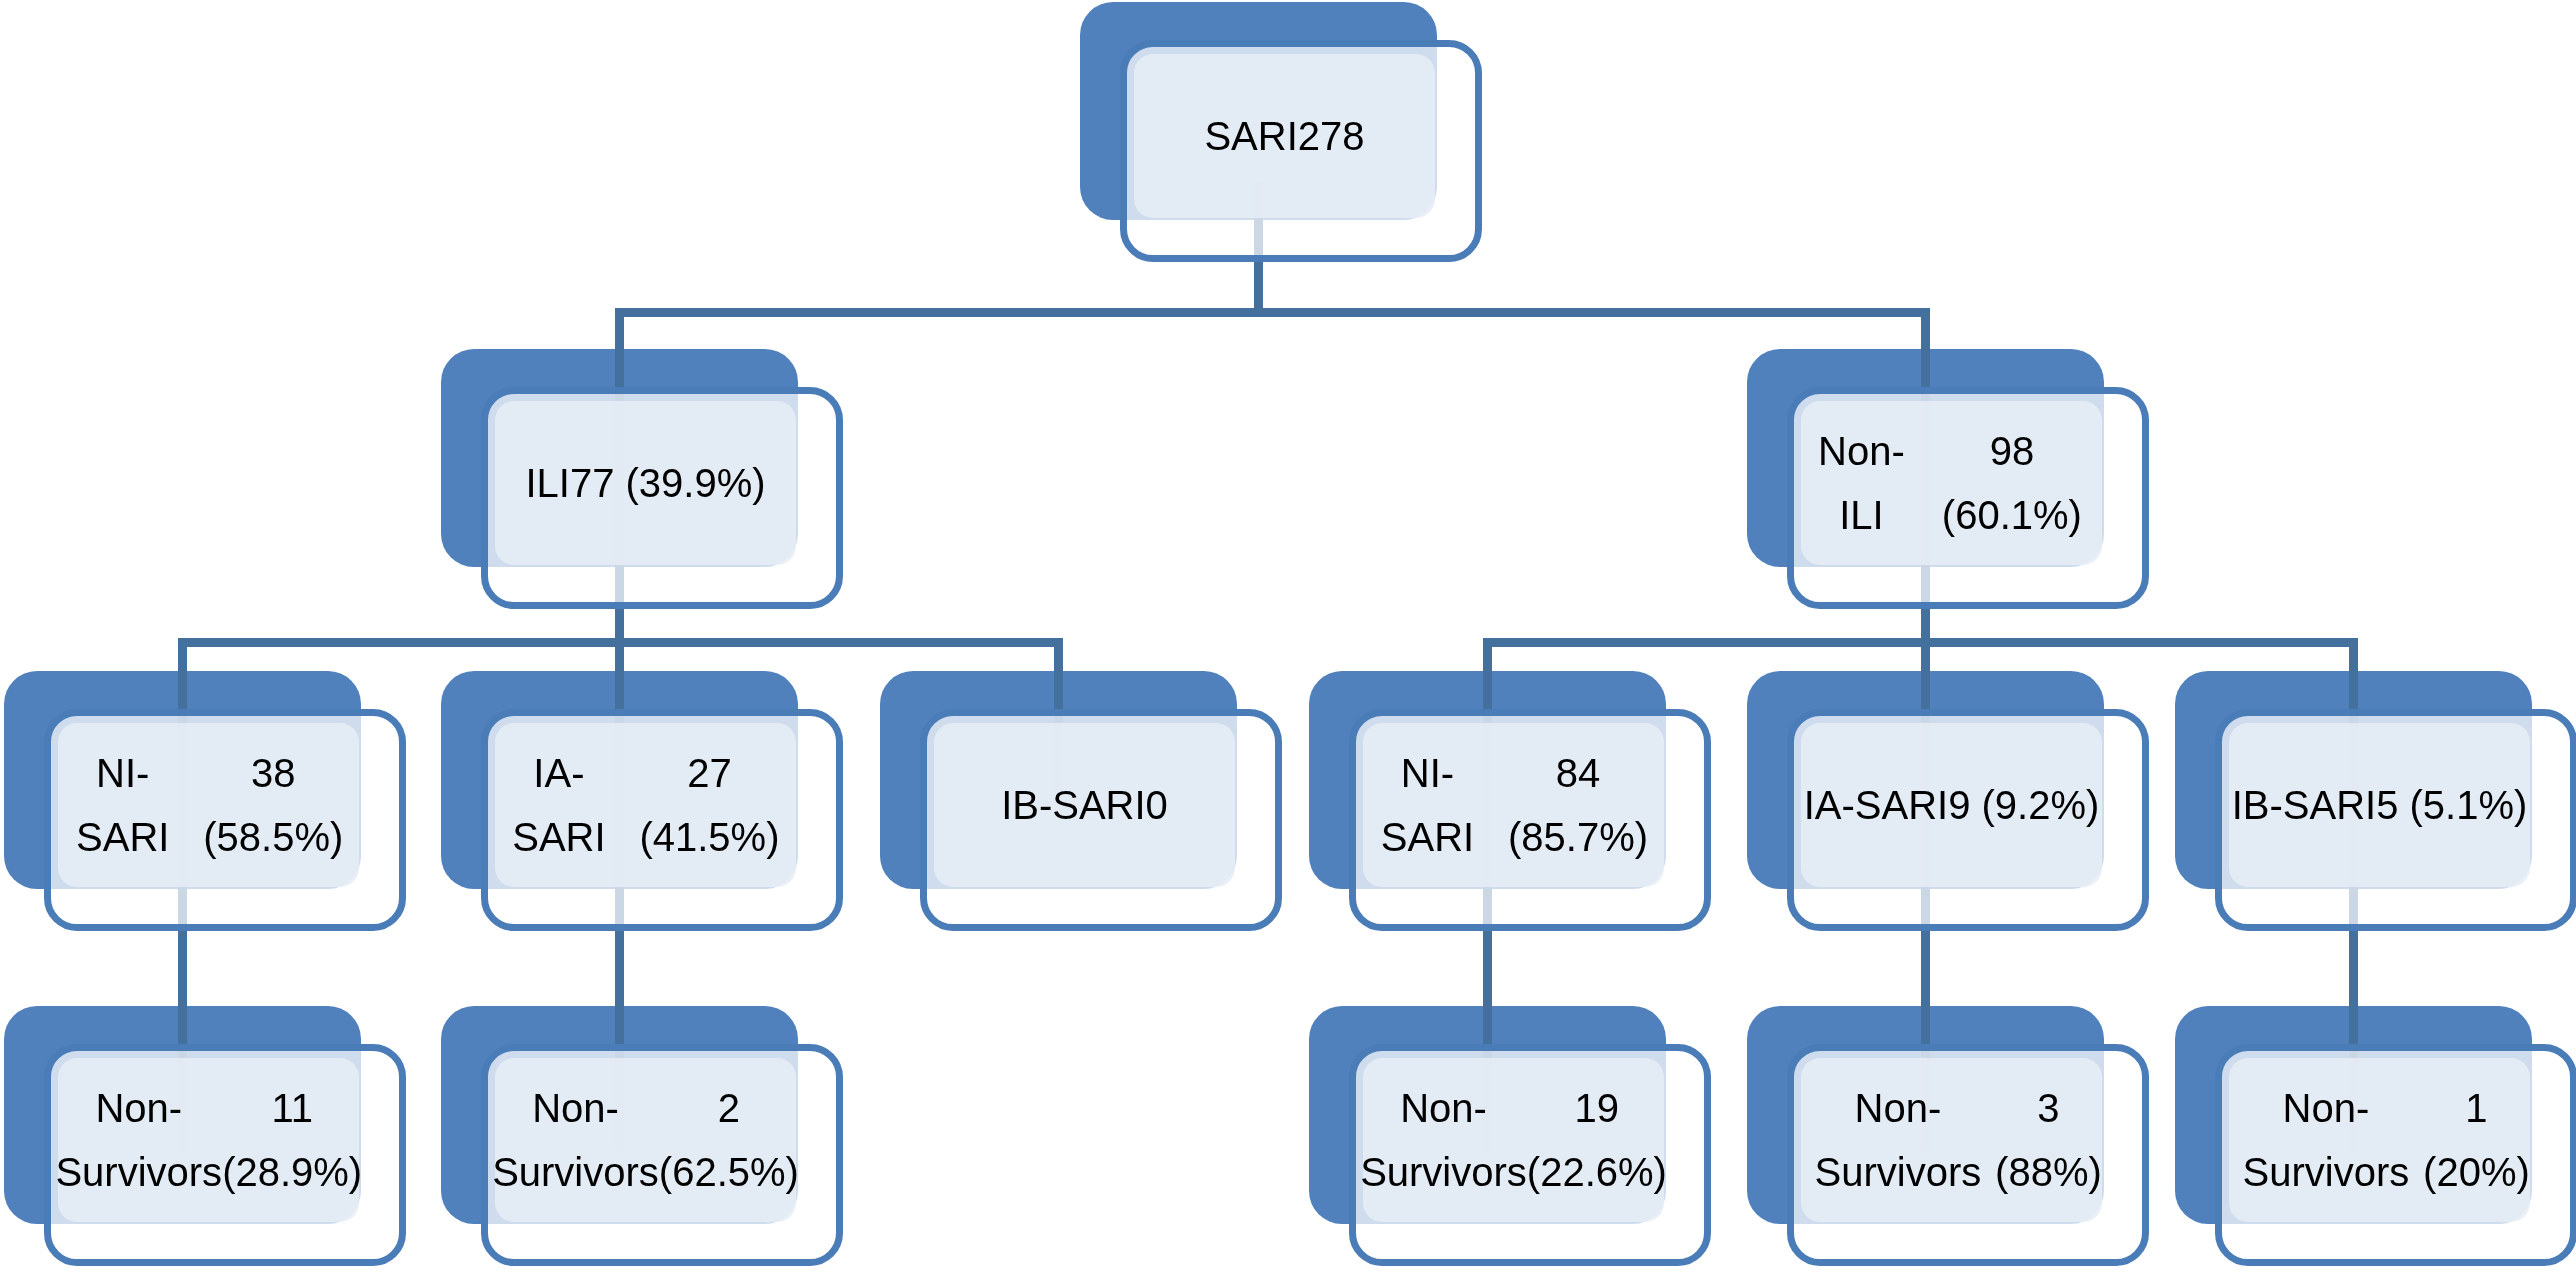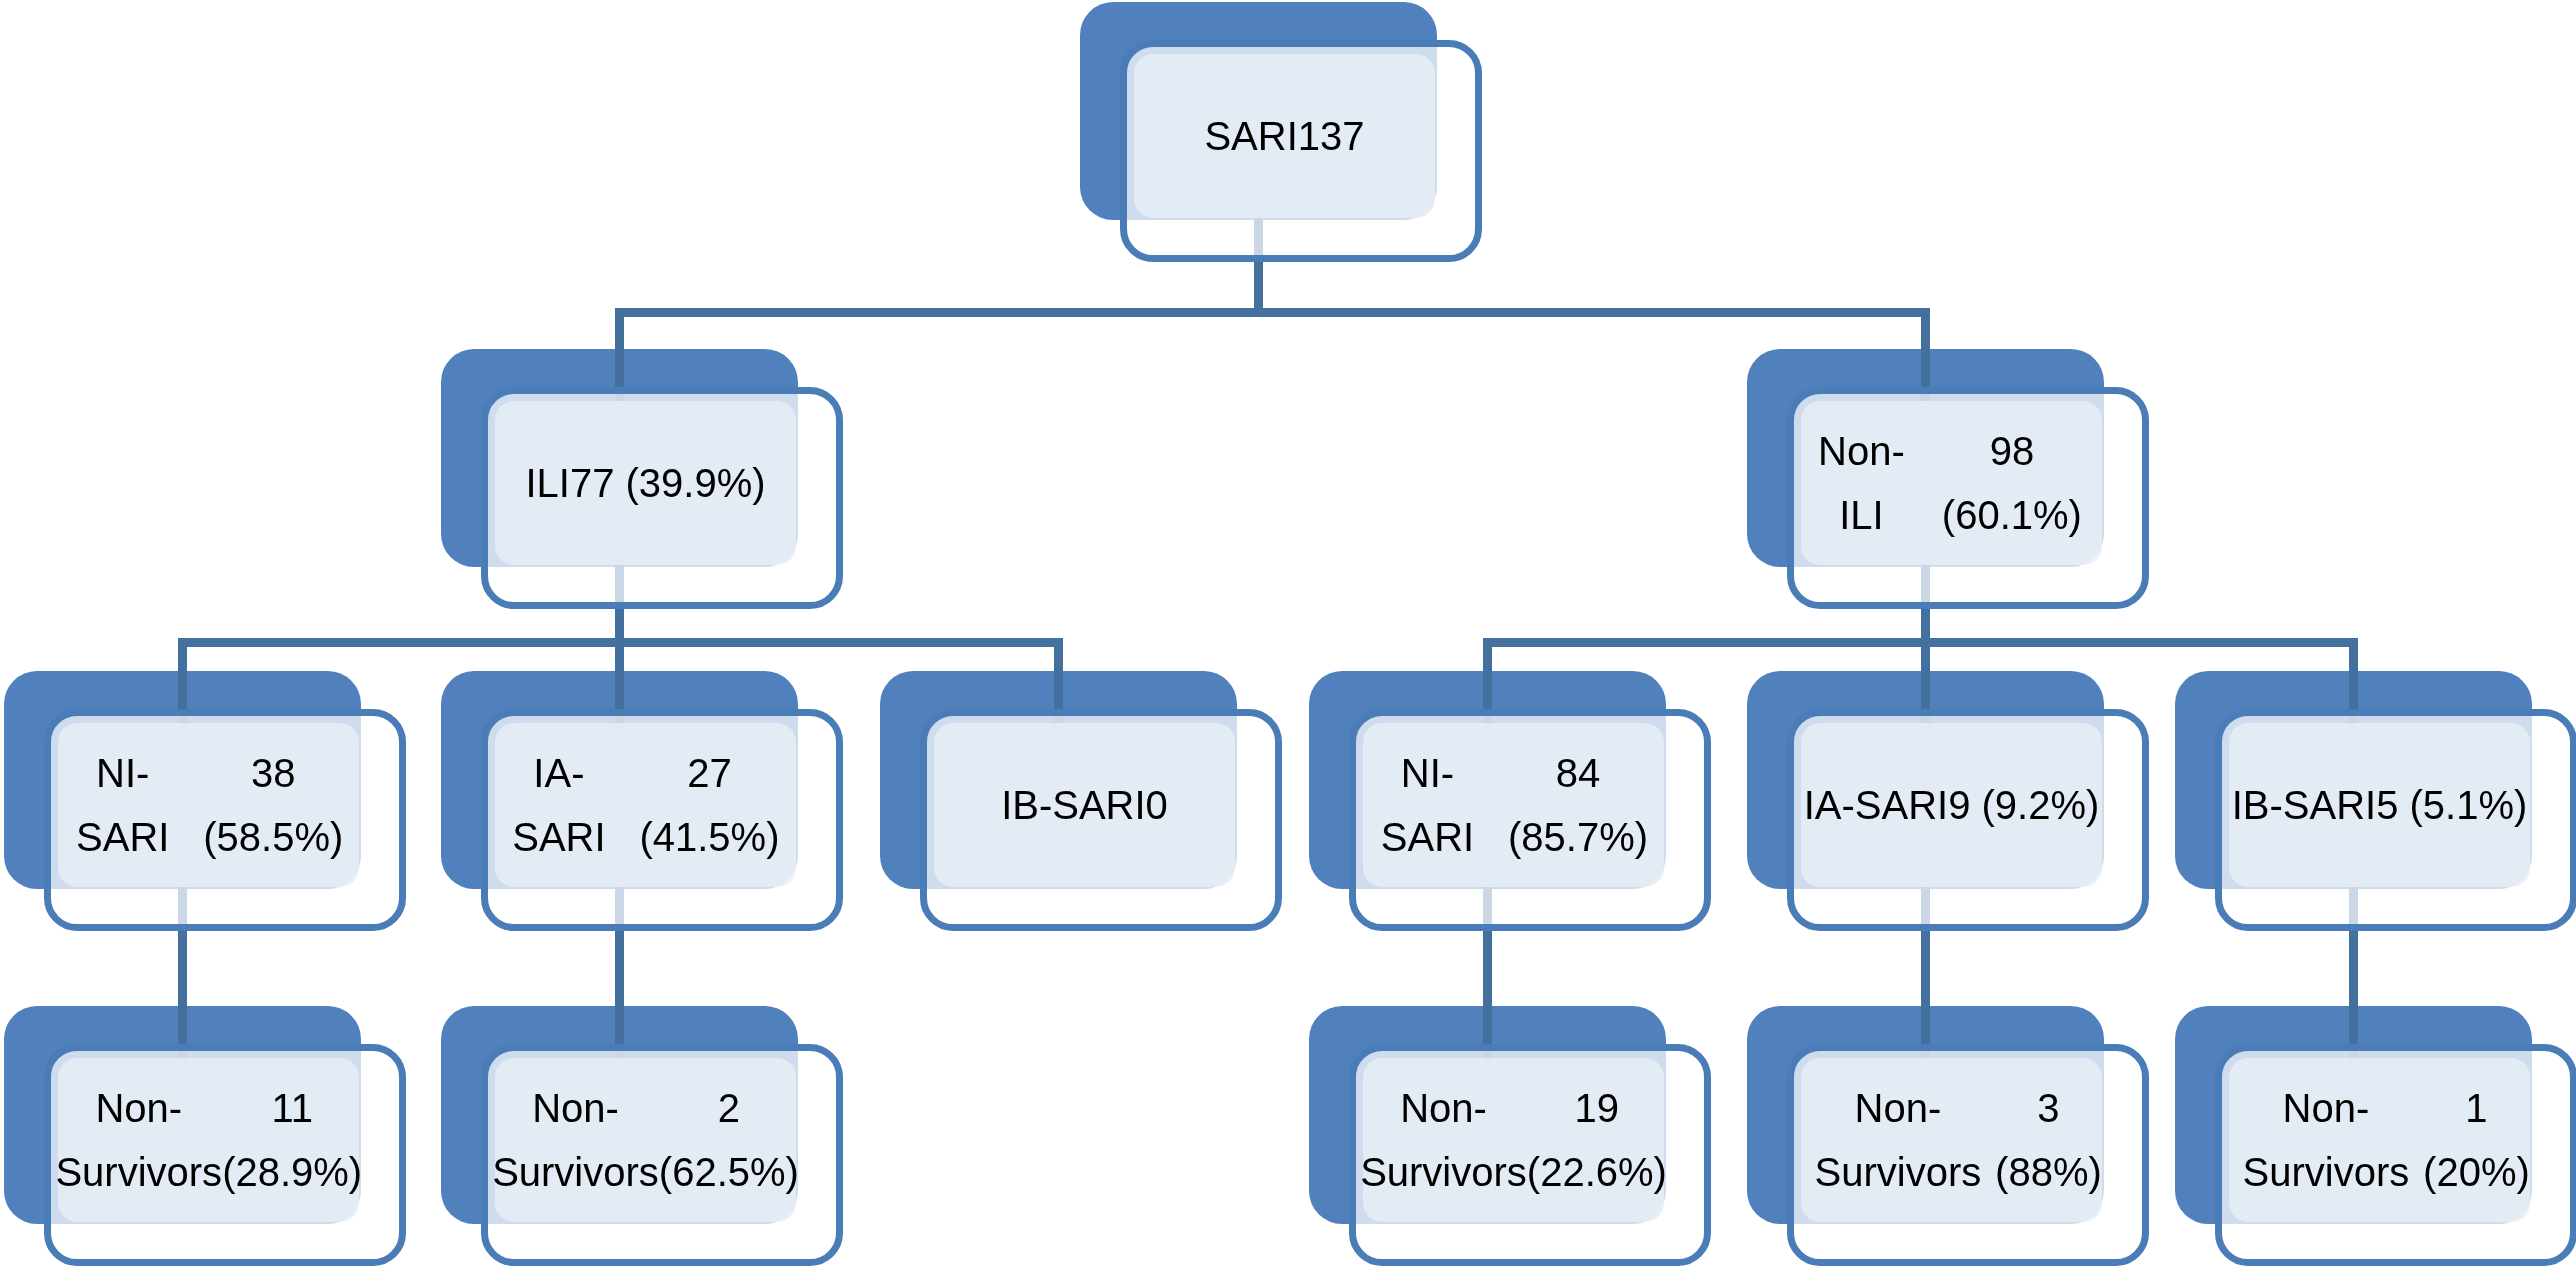--- a/index.html
+++ b/index.html
@@ -74,21 +74,21 @@
   <div class="seg" style="left:178px;  top:638px; width:8.7px;  height:513px;"></div>
   <div class="seg" style="left:1054px; top:638px; width:8.7px;  height:167px;"></div>
   <div class="seg" style="left:1483px; top:638px; width:8.7px;  height:513px;"></div>
   <div class="seg" style="left:2349px; top:638px; width:8.7px;  height:513px;"></div>
 
   <div class="node" style="left:1080px; top:1.7px;">
     <div class="shadow"></div>
     <div class="frame"></div>
     <div class="panel">
       <div>SARI</div>
-      <div>137</div>
+      <div>278</div>
     </div>
   </div>
 
   <div class="node" style="left:441px; top:349px;">
     <div class="shadow"></div>
     <div class="frame"></div>
     <div class="panel">
       <div>ILI</div>
       <div>77 (39.9%)</div>
     </div>

